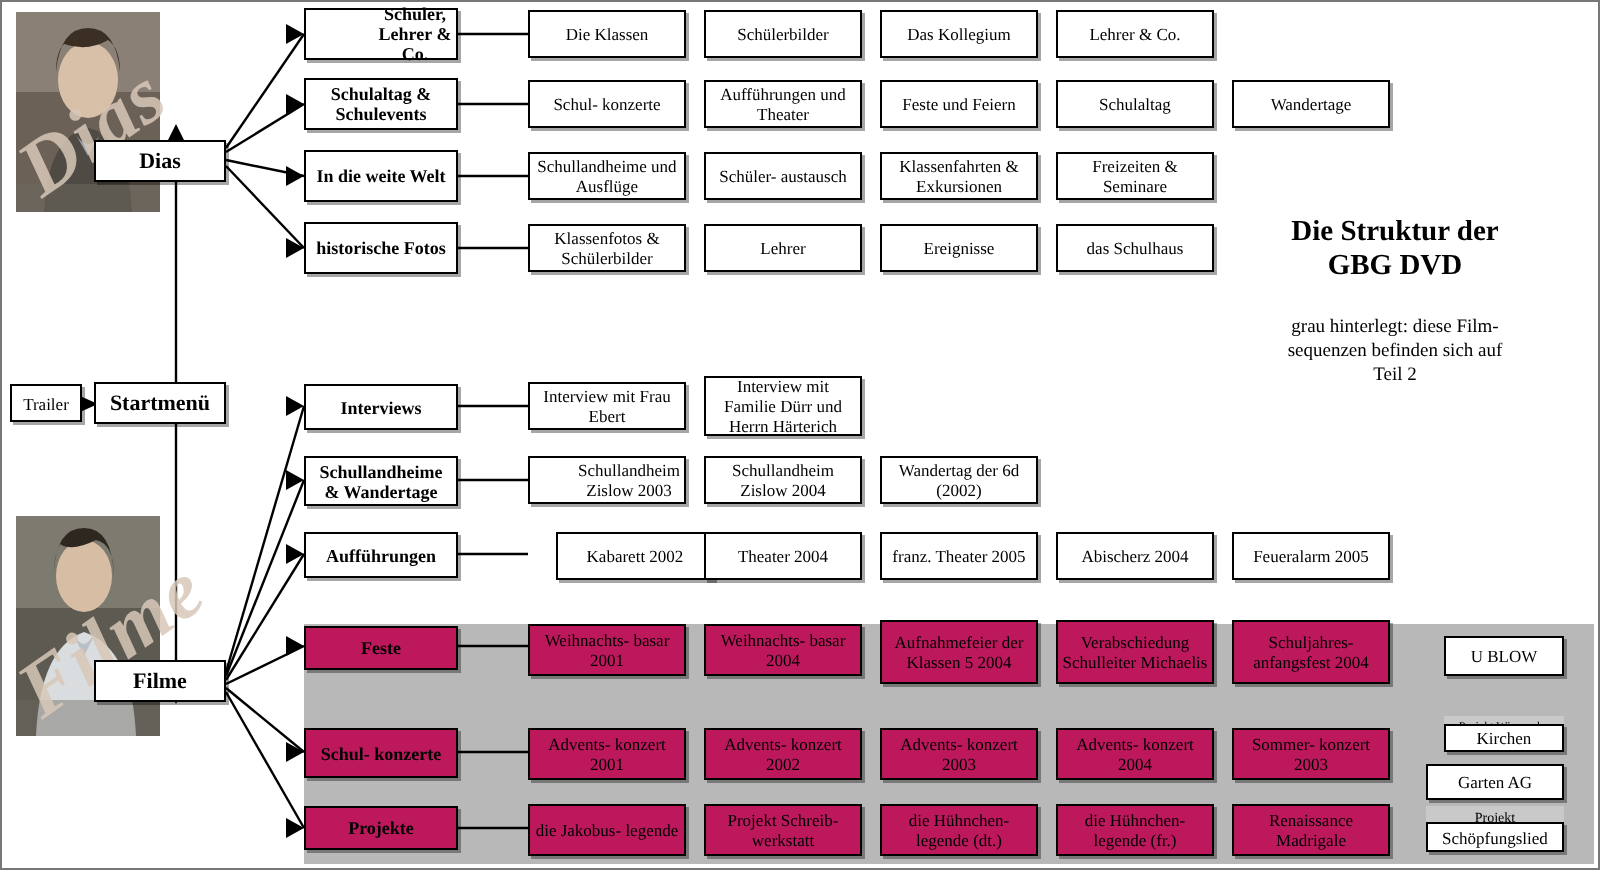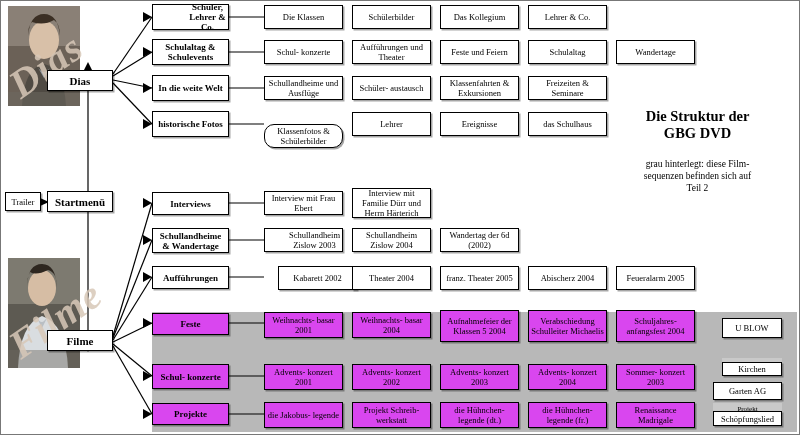--- a/index.html
+++ b/index.html
@@ -33,21 +33,21 @@
     font-size: 8.5px;
     line-height: 10px;
     display: flex;
     align-items: center;
     justify-content: center;
     padding: 1px 2px;
     color: #000000;
     box-shadow: 1.5px 1.5px 0 rgba(0,0,0,0.35);
   }
   .node.gray {
-    background: #d946ef;
+    background: #be185d;
   }
   .node.cat {
     font-weight: bold;
     font-size: 9px;
   }
   .band {
     position: absolute;
     background: #b8b8b8;
   }
   .photo {
@@ -202,21 +202,21 @@
   <div class="node" style="left:352px; top:40px; width:79px; height:24px;">Aufführungen und Theater</div>
   <div class="node" style="left:440px; top:40px; width:79px; height:24px;">Feste und Feiern</div>
   <div class="node" style="left:528px; top:40px; width:79px; height:24px;">Schulaltag</div>
   <div class="node" style="left:616px; top:40px; width:79px; height:24px;">Wandertage</div>
 
   <div class="node" style="left:264px; top:76px; width:79px; height:24px;">Schullandheime und Ausflüge</div>
   <div class="node" style="left:352px; top:76px; width:79px; height:24px;">Schüler- austausch</div>
   <div class="node" style="left:440px; top:76px; width:79px; height:24px;">Klassenfahrten &amp; Exkursionen</div>
   <div class="node" style="left:528px; top:76px; width:79px; height:24px;">Freizeiten &amp; Seminare</div>
 
-  <div class="node" style="left:264px; top:124px; width:79px; height:24px;border-radius:10px;">Klassenfotos &amp; Schülerbilder</div>
+  <div class="node" style="left:264px; top:112px; width:79px; height:24px;">Klassenfotos &amp; Schülerbilder</div>
   <div class="node" style="left:352px; top:112px; width:79px; height:24px;">Lehrer</div>
   <div class="node" style="left:440px; top:112px; width:79px; height:24px;">Ereignisse</div>
   <div class="node" style="left:528px; top:112px; width:79px; height:24px;">das Schulhaus</div>
 
   <div class="node" style="left:264px; top:191px; width:79px; height:24px;">Interview mit Frau Ebert</div>
   <div class="node" style="left:352px; top:188px; width:79px; height:30px;">Interview mit Familie Dürr und Herrn Härterich</div>
 
   <div class="node" style="left:264px; top:228px; width:79px; height:24px;padding-left:24px;">Schullandheim Zislow 2003</div>
   <div class="node" style="left:352px; top:228px; width:79px; height:24px;">Schullandheim Zislow 2004</div>
   <div class="node" style="left:440px; top:228px; width:79px; height:24px;">Wandertag der 6d (2002)</div>

